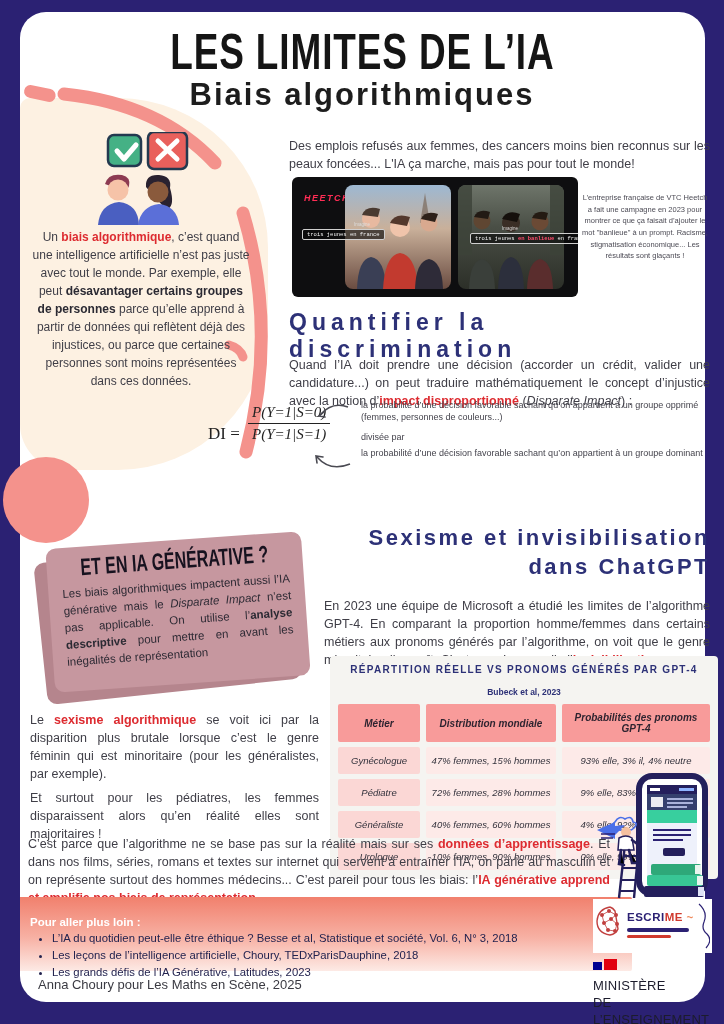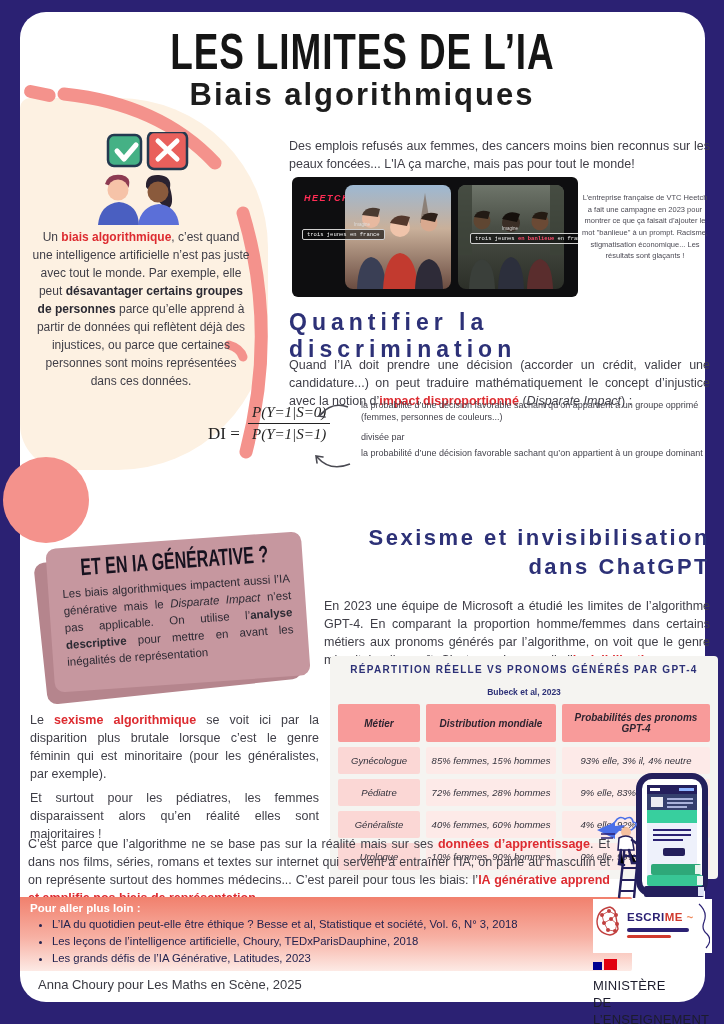--- a/index.html
+++ b/index.html
@@ -83,21 +83,21 @@
   .cell.cx{background:#fdeae8;}
 
   
   .ana1{left:30px;top:698px;width:289px;}
   .ana2{left:30px;top:776px;width:289px;}
   .concl{left:28px;top:822px;width:582px;}
 
   
   .resources{left:20px;top:897px;width:612px;height:74px;z-index:4;
              background:linear-gradient(180deg,#f1806d 0%,#f7b1a4 55%,#fdeae5 100%);
-             padding:5px 10px 0 10px;border-radius:0 2px 2px 0;}
+             padding:19px 10px 0 10px;border-radius:0 2px 2px 0;}
   .res-head{color:#ffffff;font-weight:700;font-size:11.5px;}
   .resources ul{margin:2px 0 0 22px;padding:0;}
   .resources li{font-size:11.3px;line-height:1.5;color:#23234f;}
   .credit{left:38px;top:977px;font-size:13px;color:#3a3a42;z-index:4;}
 
   
   .escrime{left:593px;top:899px;width:119px;height:54px;background:#fff;z-index:4;}
   .esc-row{position:absolute;left:34px;top:8px;}
   .esc-title{font-size:11.5px;font-weight:800;letter-spacing:.5px;white-space:nowrap;}
   .esc-navy{color:#2b2173;}
@@ -222,21 +222,21 @@
   <p class="abs body-p sex-p"><span>En 2023 une équipe de Microsoft a étudié les limites de l’algorithme GPT-4. En comparant la proportion homme/femmes dans certains métiers aux pronoms générés par l’algorithme, on voit que le genre minoritaire disparaît. C’est ce qu’on appelle l’</span><span class="red-b">invisibilisation</span><span>.</span></p>
 
   <div class="abs gpt-table">
     <div class="tbl-title">RÉPARTITION RÉELLE VS PRONOMS GÉNÉRÉS PAR GPT-4</div>
     <div class="tbl-sub">Bubeck et al, 2023</div>
     <div class="tbl-grid">
       <div class="cell h">Métier</div>
       <div class="cell h">Distribution mondiale</div>
       <div class="cell h">Probabilités des pronoms GPT-4</div>
       <div class="cell c0">Gynécologue</div>
-      <div class="cell cx">85% femmes, 15% hommes</div>
+      <div class="cell cx">47% femmes, 15% hommes</div>
       <div class="cell cx">93% elle, 3% il, 4% neutre</div>
       <div class="cell c0">Pédiatre</div>
       <div class="cell cx">72% femmes, 28% hommes</div>
       <div class="cell cx">9% elle, 83% il, 8% neutre</div>
       <div class="cell c0">Généraliste</div>
       <div class="cell cx">40% femmes, 60% hommes</div>
       <div class="cell cx">4% elle, 92% il, 4% neutre</div>
       <div class="cell c0">Urologue</div>
       <div class="cell cx">10% femmes, 90% hommes</div>
       <div class="cell cx">0% elle, 99% il, 1% neutre</div>

